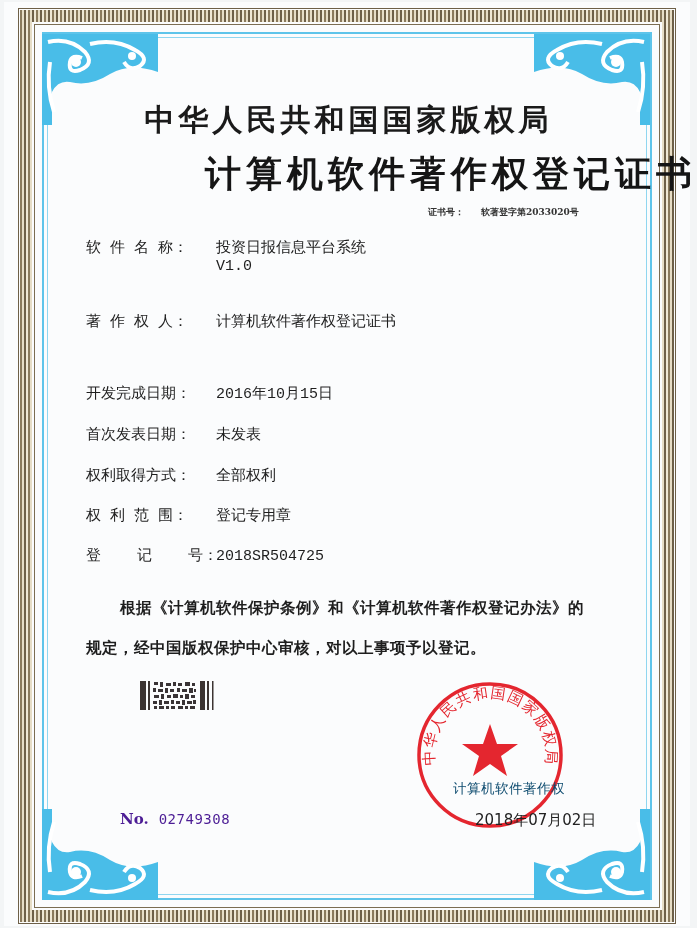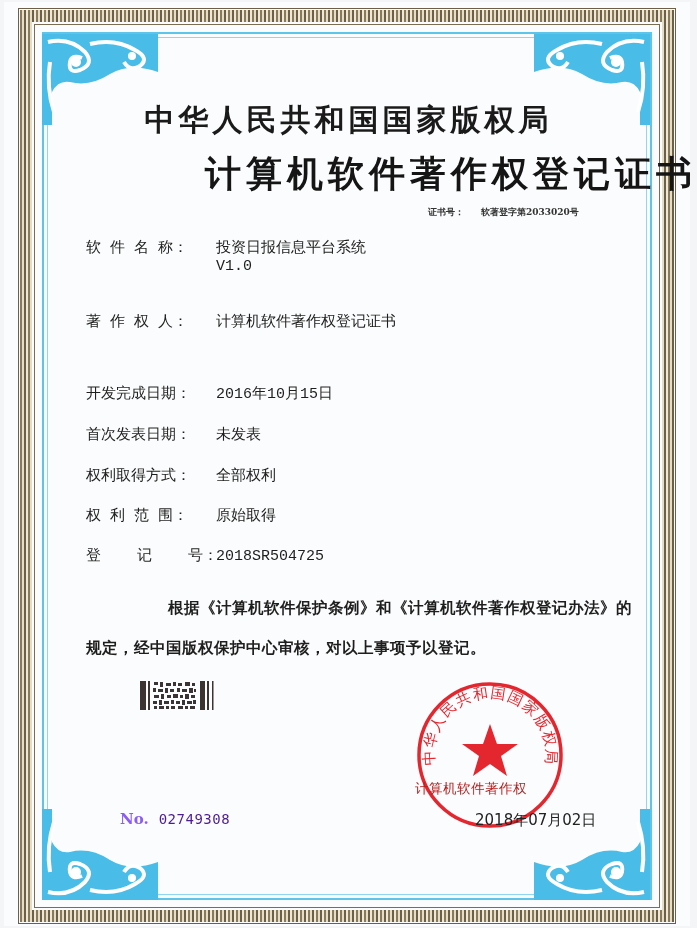--- a/index.html
+++ b/index.html
@@ -66,30 +66,30 @@
   .para {
     position:absolute; left:86px; width:560px; font-size:15.5px; font-weight:bold; white-space:nowrap;
     letter-spacing:0.5px;
   }
   .barcode {
     position:absolute; left:140px; top:681px; width:80px; height:29px;
   }
   .barcode svg { width:100%; height:100%; display:block; }
 
   .serial { position:absolute; left:120px; top:810px; font-size:15px; white-space:nowrap; }
-  .serial .no { font-weight:bold; color:#8b5cf6; font-family:"DejaVu Serif",serif; }
+  .serial .no { font-weight:bold; color:#4c1d95; font-family:"DejaVu Serif",serif; }
   .serial .num { color:#4c1d95; margin-left:10px; font-family:"DejaVu Sans Mono","Liberation Mono",monospace; font-size:14px; letter-spacing:0.5px; }
 
   .seal {
     position:absolute; left:415px; top:680px; width:150px; height:150px;
   }
   .seal svg { width:100%; height:100%; display:block; }
   .seal-line {
-    position:absolute; left:0; width:150px; text-align:left;
-    font-family:"DejaVu Sans","Liberation Sans",sans-serif; color:#b91c1c; font-size:13.5px;
+    position:absolute; left:0; width:150px; text-align:right;
+    font-family:"DejaVu Sans","Liberation Sans",sans-serif; color:#0c4a6e; font-size:13.5px;
     letter-spacing:0.5px;
   }
   .date {
     position:absolute; left:428px; top:811px; font-size:15px; color:#222;
     font-family:"DejaVu Sans","Liberation Sans",sans-serif;
     margin-left:47px;
   }
 </style>
 </head>
 <body>
@@ -158,27 +158,27 @@
 <div class="field" style="top:384px;">
   <span class="lbl">开发完成日期：</span><span class="val">2016年10月15日</span>
 </div>
 <div class="field" style="top:425px;">
   <span class="lbl">首次发表日期：</span><span class="val">未发表</span>
 </div>
 <div class="field" style="top:466px;">
   <span class="lbl">权利取得方式：</span><span class="val">全部权利</span>
 </div>
 <div class="field" style="top:506px;">
-  <span class="lbl">权 利 范 围：</span><span class="val">原始取得</span>
+  <span class="lbl">权 利 范 围：</span><span class="val">登记专用章</span>
 </div>
 <div class="field" style="top:546px;">
   <span class="lbl" style="white-space:pre;">登    记    号：</span><span class="val">2018SR504725</span>
 </div>
 
-<div class="para" style="top:598px; left:120px;text-align:center;">根据《计算机软件保护条例》和《计算机软件著作权登记办法》的</div>
+<div class="para" style="top:598px; left:120px;">根据《计算机软件保护条例》和《计算机软件著作权登记办法》的</div>
 <div class="para" style="top:638px;">规定，经中国版权保护中心审核，对以上事项予以登记。</div>
 
 <div class="barcode">
   <svg viewBox="0 0 80 29">
     <rect x="0" y="0" width="6" height="29" fill="#3c3432"></rect>
     <rect x="8" y="0" width="2" height="29" fill="#3c3432"></rect>
     <g fill="#3a3436">
       <rect x="14" y="1" width="4" height="3"></rect>
         <rect x="20" y="1" width="3" height="5"></rect>
         <rect x="26" y="2" width="5" height="3"></rect>

